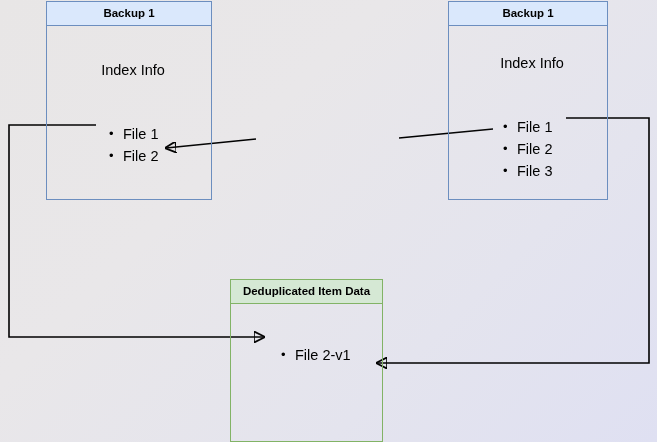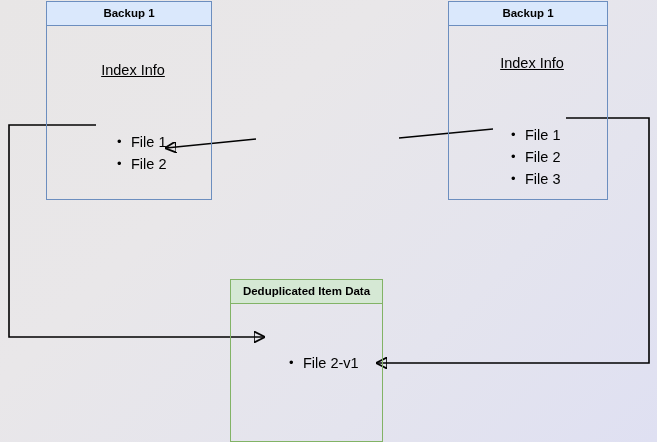--- a/index.html
+++ b/index.html
@@ -55,25 +55,24 @@
 
   
   .index-title {
     position: absolute;
     left: 8px;
     right: 0;
     text-align: center;
     font-size: 14.5px;
     color: #000;
     white-space: nowrap;
-    text-decoration: underline;
   }
   .bullet-list {
     position: absolute;
-    margin: 16px;
+    margin: 8px;
     padding: 0;
     list-style: none;
   }
   .bullet-list li {
     position: relative;
     font-size: 14.5px;
     line-height: 22px;
     color: #000;
     padding-left: 14px;
     white-space: nowrap;

